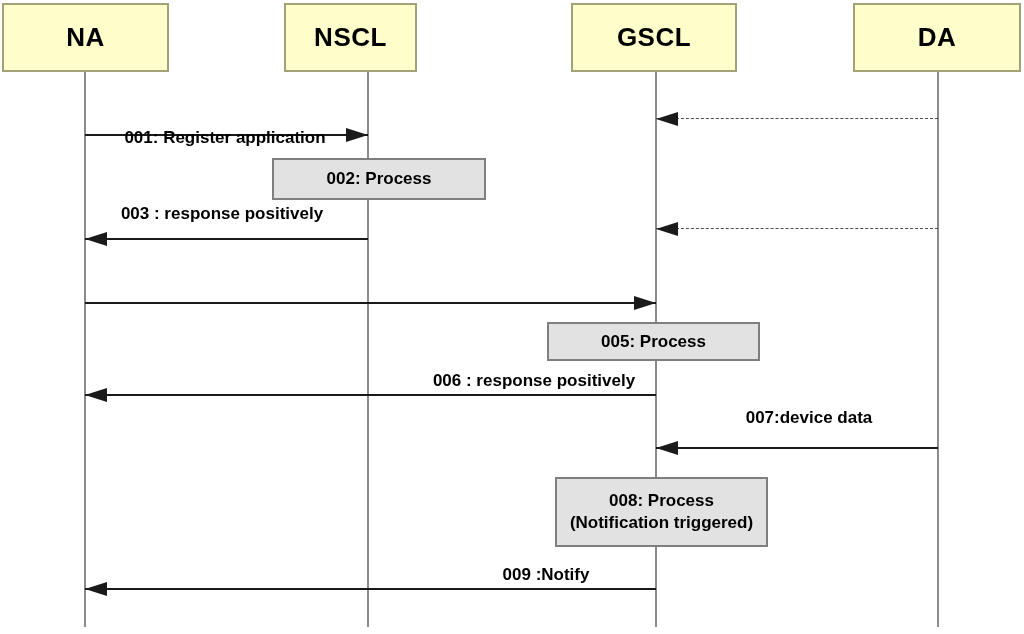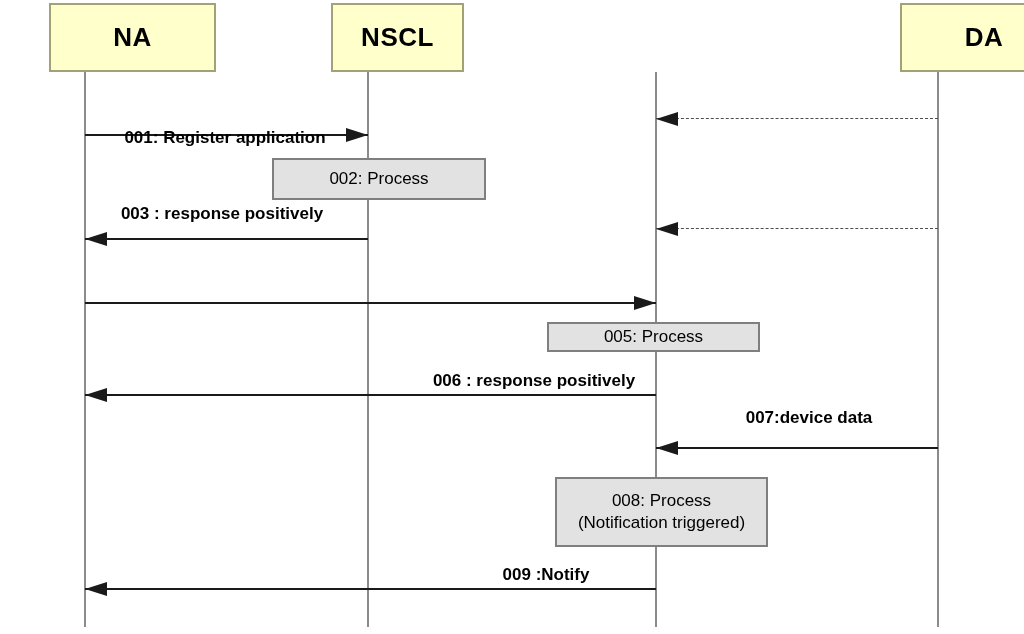--- a/index.html
+++ b/index.html
@@ -4,41 +4,41 @@
 <style>
   html,body{margin:0;padding:0;background:#ffffff;}
   .stage{
     position:relative;width:1024px;height:634px;background:#ffffff;
     font-family:"Liberation Sans",sans-serif;color:#000;overflow:hidden;
   }
   .actor-box{
     position:absolute;top:3px;height:69px;box-sizing:border-box;
     background:var(--header-fill);border:2px solid var(--header-border);
     display:flex;align-items:center;justify-content:center;
-    font-weight:bold;font-size:26px;letter-spacing:0.5px;margin-left:47px;
+    font-weight:bold;font-size:26px;letter-spacing:0.5px;
   }
   .actor-label{display:block;}
   .lifeline{position:absolute;width:2px;background:var(--lifeline);}
   .msg-line{position:absolute;height:2px;background:var(--arrow);}
   .msg-line.dashed{height:0;background:none;border-top:1px dashed var(--dashed);}
   .arrowhead{position:absolute;width:0;height:0;
     border-top:7px solid transparent;border-bottom:7px solid transparent;}
   .arrowhead.left{border-right:22px solid var(--arrow);}
   .arrowhead.right{border-left:22px solid var(--arrow);}
   .msg-label{
     position:absolute;transform:translateX(-50%);
     font-weight:bold;font-size:17px;line-height:20px;white-space:nowrap;
   }
   .process-box{
     position:absolute;box-sizing:border-box;
     background:var(--process-fill);border:2px solid var(--process-border);
     display:flex;flex-direction:column;align-items:center;justify-content:center;
-    font-weight:normal;font-size:17px;line-height:22px;text-align:center;
+    font-weight:bold;font-size:17px;line-height:22px;text-align:center;
   }
-  .process-box.regular{font-weight:normal;}
+  .process-box.regular{font-weight:bold;}
 </style>
 </head>
 <body>
 
 <div class="stage" style="--header-fill: #ffffcc; --header-border: #a2a276; --process-fill: #e2e2e2; --process-border: #7f7f7f; --lifeline: #8b8b8b; --arrow: #1a1a1a; --dashed: #4d4d4d; --text: #000000; width: 1024px; height: 634px; background: rgb(255, 255, 255);">
     <div class="lifeline" style="left: 84px; top: 72px; height: 555px;"></div>
     <div class="lifeline" style="left: 367px; top: 72px; height: 555px;"></div>
     <div class="lifeline" style="left: 655px; top: 72px; height: 555px;"></div>
     <div class="lifeline" style="left: 937px; top: 72px; height: 555px;"></div>
     <div class="msg-line dashed" style="left: 656px; width: 282px; top: 118px;"></div>
@@ -58,29 +58,32 @@
     <div class="msg-label" style="left: 501px; top: 371px; margin-left: 33px;">006 : response positively</div>
     <div class="msg-line" style="left: 656px; width: 282px; top: 447px;"></div>
     <div class="arrowhead left" style="left: 656px; top: 441px;"></div>
     <div class="msg-label" style="left: 809px; top: 408px;">007:device data</div>
     <div class="msg-line" style="left: 85px; width: 571px; top: 588px;"></div>
     <div class="arrowhead left" style="left: 85px; top: 582px;"></div>
     <div class="msg-label" style="left: 546px; top: 565px;">009 :Notify</div>
     <div class="process-box" style="left: 272px; top: 158px; width: 214px; height: 42px;">
       <div>002: Process</div>
     </div>
-    <div class="process-box" style="left: 547px; top: 322px; width: 213px; height: 30px;">
+    <div class="process-box" style="left: 547px; top: 322px; width: 213px; height: 39px;">
       <div>005: Process</div>
     </div>
     <div class="process-box regular" style="left: 555px; top: 477px; width: 213px; height: 70px;">
       <div>008: Process</div>
       <div>(Notification triggered)</div>
     </div>
     <div class="actor-box" style="left: 2px; width: 167px;">
       <span class="actor-label">NA</span>
     </div>
     <div class="actor-box" style="left: 284px; width: 133px;">
       <span class="actor-label">NSCL</span>
     </div>
+    <div class="actor-box" style="left: 571px; width: 166px;">
+      <span class="actor-label">GSCL</span>
+    </div>
     <div class="actor-box" style="left: 853px; width: 168px;">
       <span class="actor-label">DA</span>
     </div>
   </div>
 
 </body></html>

